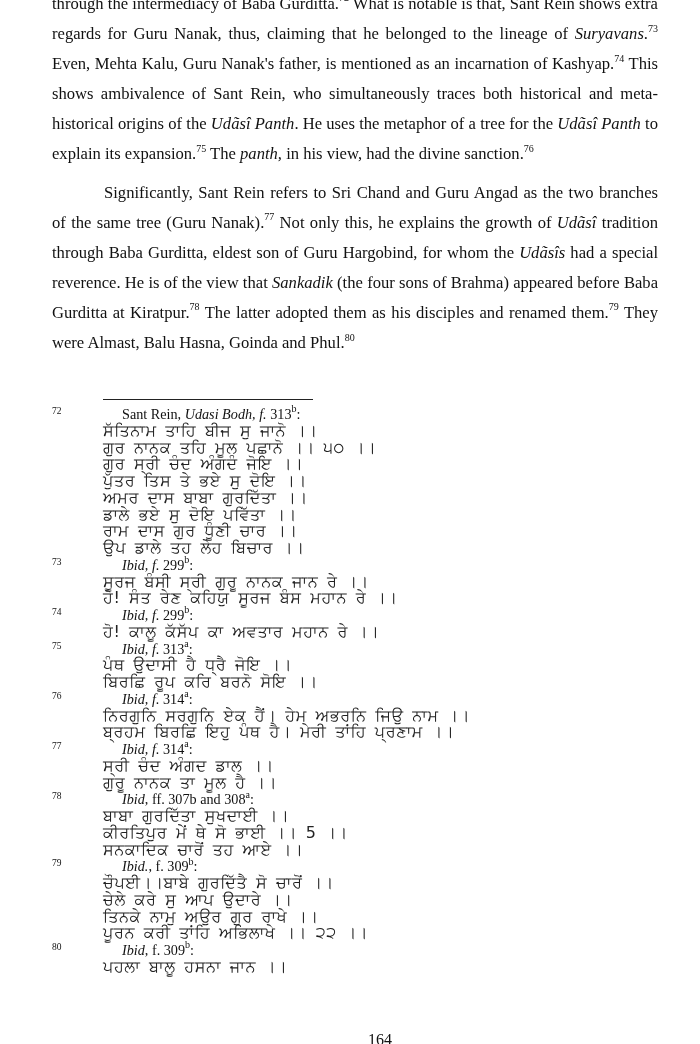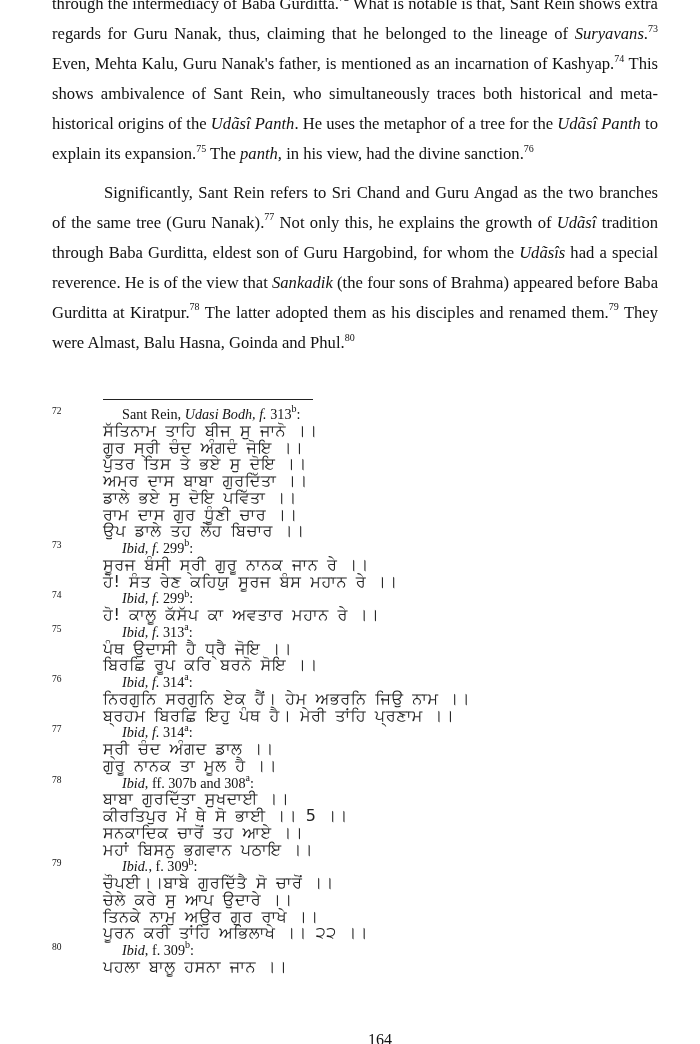--- a/index.html
+++ b/index.html
@@ -108,20 +108,21 @@
     <p class="indent"><span>Significantly, Sant Rein refers to Sri Chand and Guru Angad as the two branches of the same tree (Guru Nanak).</span><sup>77</sup><span> Not only this, he explains the growth of </span><i>Udãsî</i><span>  tradition through Baba Gurditta, eldest son of Guru Hargobind, for whom the </span><i>Udãsîs</i><span>  had a special reverence. He is of the view that </span><i>Sankadik</i><span> (the four sons of Brahma) appeared before Baba Gurditta at Kiratpur.</span><sup>78</sup><span> The latter adopted them as his disciples and renamed them.</span><sup>79</sup><span> They were Almast, Balu Hasna, Goinda and Phul.</span><sup>80</sup></p>
   </div>
 
   <div class="rule"></div>
 
   <div class="footnotes">
       <div class="fn">
         <span class="fn-num">72</span>
         <span class="fn-cite"><span>Sant Rein,  </span><i>Udasi Bodh,  f.</i><span> 313</span><sup>b</sup><span>:</span></span>
         <span class="fn-verse">ਸੱਤਿਨਾਮ ਤਾਹਿ ਬੀਜ ਸੁ ਜਾਨੋ ।।</span>
+        <span class="fn-verse">ਗੁਰ ਨਾਨਕ ਤਹਿ ਮੂਲ ਪਛਾਨੋ ।। ੫੦ ।।</span>
         <span class="fn-verse">ਗੁਰ ਸ੍ਰੀ ਚੰਦ ਅੰਗਦੰ ਜੋਇ ।।</span>
         <span class="fn-verse">ਪੁੱਤਰ ਤਿਸ ਤੇ ਭਏ ਸੁ ਦੋਇ ।।</span>
         <span class="fn-verse">ਅਮਰ ਦਾਸ ਬਾਬਾ ਗੁਰਦਿੱਤਾ ।।</span>
         <span class="fn-verse">ਡਾਲੇ ਭਏ ਸੁ ਦੋਇ ਪਵਿੱਤਾ ।।</span>
         <span class="fn-verse">ਰਾਮ ਦਾਸ ਗੁਰ ਧੂੰਣੀ ਚਾਰ ।।</span>
         <span class="fn-verse">ਉਪ ਡਾਲੇ ਤਹ ਲੇਹ ਬਿਚਾਰ ।।</span>
       </div>
       <div class="fn">
         <span class="fn-num">73</span>
         <span class="fn-cite"><i>Ibid, f.</i><span> 299</span><sup>b</sup><span>:</span></span>
@@ -150,21 +151,20 @@
         <span class="fn-cite"><i>Ibid,  f.</i><span> 314</span><sup>a</sup><span>:</span></span>
         <span class="fn-verse">ਸ੍ਰੀ ਚੰਦ ਅੰਗਦ ਡਾਲ ।।</span>
         <span class="fn-verse">ਗੁਰੂ ਨਾਨਕ ਤਾ ਮੂਲ ਹੈ ।।</span>
       </div>
       <div class="fn">
         <span class="fn-num">78</span>
         <span class="fn-cite"><i>Ibid</i><span>, ff. 307b and 308</span><sup>a</sup><span>:</span></span>
         <span class="fn-verse">ਬਾਬਾ ਗੁਰਦਿੱਤਾ ਸੁਖਦਾਈ ।।</span>
         <span class="fn-verse">ਕੀਰਤਿਪੁਰ ਮੇਂ ਥੇ ਸੋ ਭਾਈ ।। 5 ।।</span>
         <span class="fn-verse">ਸਨਕਾਦਿਕ ਚਾਰੋਂ ਤਹ ਆਏ ।।</span>
-        <span class="fn-verse">ਮਹਾਂ ਬਿਸਨੁ ਭਗਵਾਨ ਪਠਾਇ ।।</span>
       </div>
       <div class="fn">
         <span class="fn-num">79</span>
         <span class="fn-cite"><i>Ibid.</i><span>, f. 309</span><sup>b</sup><span>:</span></span>
         <span class="fn-verse">ਚੌਪਈ।।ਬਾਬੇ ਗੁਰਦਿੱਤੈ ਸੋ ਚਾਰੋਂ ।।</span>
         <span class="fn-verse">ਚੇਲੇ ਕਰੇ ਸੁ ਆਪ ਉਦਾਰੇ ।।</span>
         <span class="fn-verse">ਤਿਨਕੇ ਨਾਮੁ ਅਉਰ ਗੁਰ ਰਾਖੇ ।।</span>
         <span class="fn-verse">ਪੂਰਨ ਕਰੀ ਤਾਂਹਿ ਅਭਿਲਾਖੇ ।। ੨੨ ।।</span>
       </div>
       <div class="fn">

